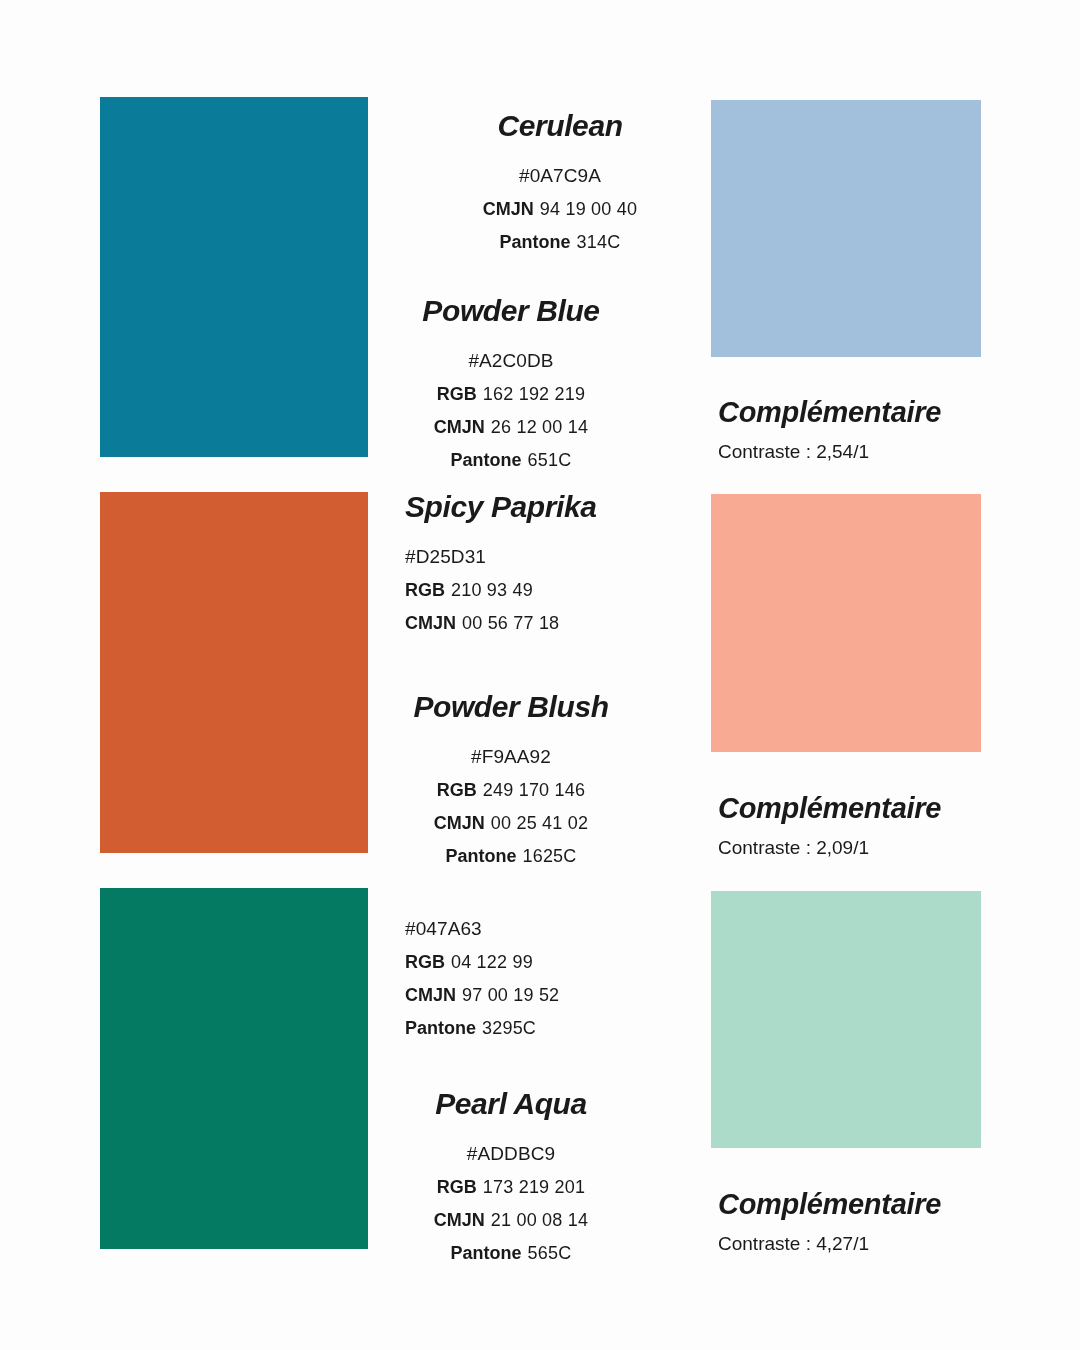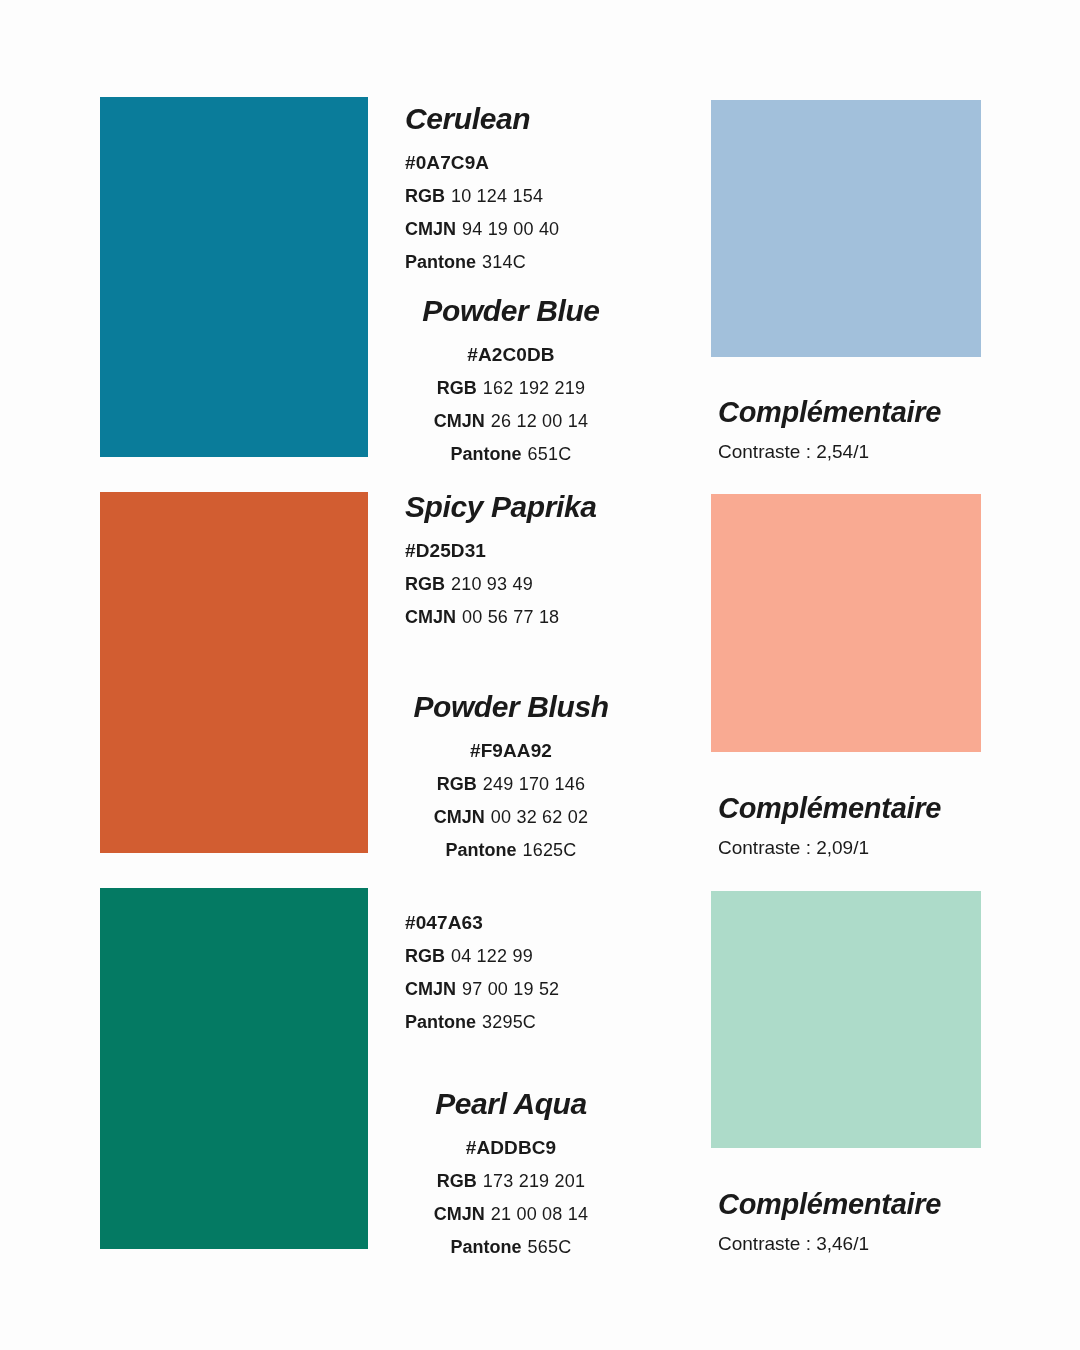--- a/index.html
+++ b/index.html
@@ -43,22 +43,22 @@
   .color-name {
     font-weight:bold;
     font-style:italic;
     font-size:30px;
     letter-spacing:-0.4px;
     white-space:nowrap;
     line-height:1.05;
   }
   .hex {
     font-size:19px;
-    font-weight:700;
-    margin-top:17px;
+    font-weight:400;
+    margin-top:23px;
     letter-spacing:0.1px;
     white-space:nowrap;
   }
   .spec-row {
     font-size:18px;
     margin-top:12px;
     white-space:nowrap;
   }
   .spec-row .k { font-weight:bold; }
   .spec-row .v { font-weight:400; margin-left:6px; letter-spacing:0.2px; }
@@ -87,26 +87,23 @@
 </style>
 </head>
 <body style="background: rgb(253, 253, 253); color: rgb(26, 26, 26);">
 
 <div class="sheet">
 
   <div class="swatch-primary" style="top: 97px; height: 360px; background: rgb(10, 124, 154);"></div>
 
   <div class="swatch-secondary" style="top: 100px; height: 257px; background: rgb(162, 192, 219);"></div>
 
-  <div class="group-primary" style="top:103px;">
+  <div class="group-primary" style="top:110px;text-align:center;">
     <div class="color-name">Cerulean</div>
     <div class="hex">#0A7C9A</div>
-    <div class="spec-row">
-      <span class="k">RGB</span><span class="v">10 124 154</span>
-    </div>
     <div class="spec-row">
       <span class="k">CMJN</span><span class="v">94 19 00 40</span>
     </div>
     <div class="spec-row">
       <span class="k">Pantone</span><span class="v">314C</span>
     </div>
   </div>
 
   <div class="group-secondary" style="top:295px;">
     <div class="color-name">Powder Blue</div>
@@ -142,21 +139,21 @@
     </div>
   </div>
 
   <div class="group-secondary" style="top:691px;">
     <div class="color-name">Powder Blush</div>
     <div class="hex">#F9AA92</div>
     <div class="spec-row">
       <span class="k">RGB</span><span class="v">249 170 146</span>
     </div>
     <div class="spec-row">
-      <span class="k">CMJN</span><span class="v">00 32 62 02</span>
+      <span class="k">CMJN</span><span class="v">00 25 41 02</span>
     </div>
     <div class="spec-row">
       <span class="k">Pantone</span><span class="v">1625C</span>
     </div>
   </div>
 
   <div class="comp" style="top:792px;">
     <div class="comp-title">Complémentaire</div>
     <div class="comp-contrast">Contraste : 2,09/1</div>
   </div>
@@ -187,16 +184,16 @@
     <div class="spec-row">
       <span class="k">CMJN</span><span class="v">21 00 08 14</span>
     </div>
     <div class="spec-row">
       <span class="k">Pantone</span><span class="v">565C</span>
     </div>
   </div>
 
   <div class="comp" style="top:1188px;">
     <div class="comp-title">Complémentaire</div>
-    <div class="comp-contrast">Contraste : 3,46/1</div>
+    <div class="comp-contrast">Contraste : 4,27/1</div>
   </div>
 
 </div>
 
 </body></html>

